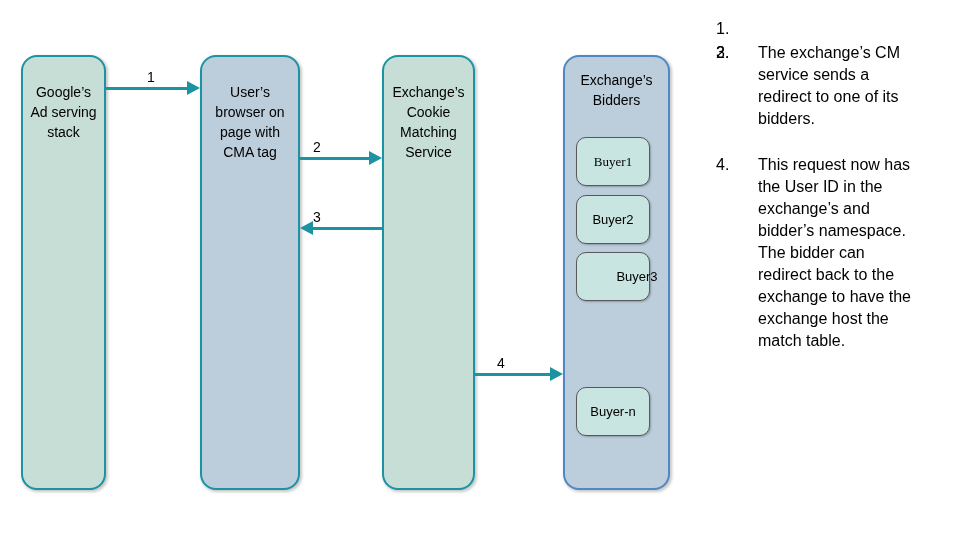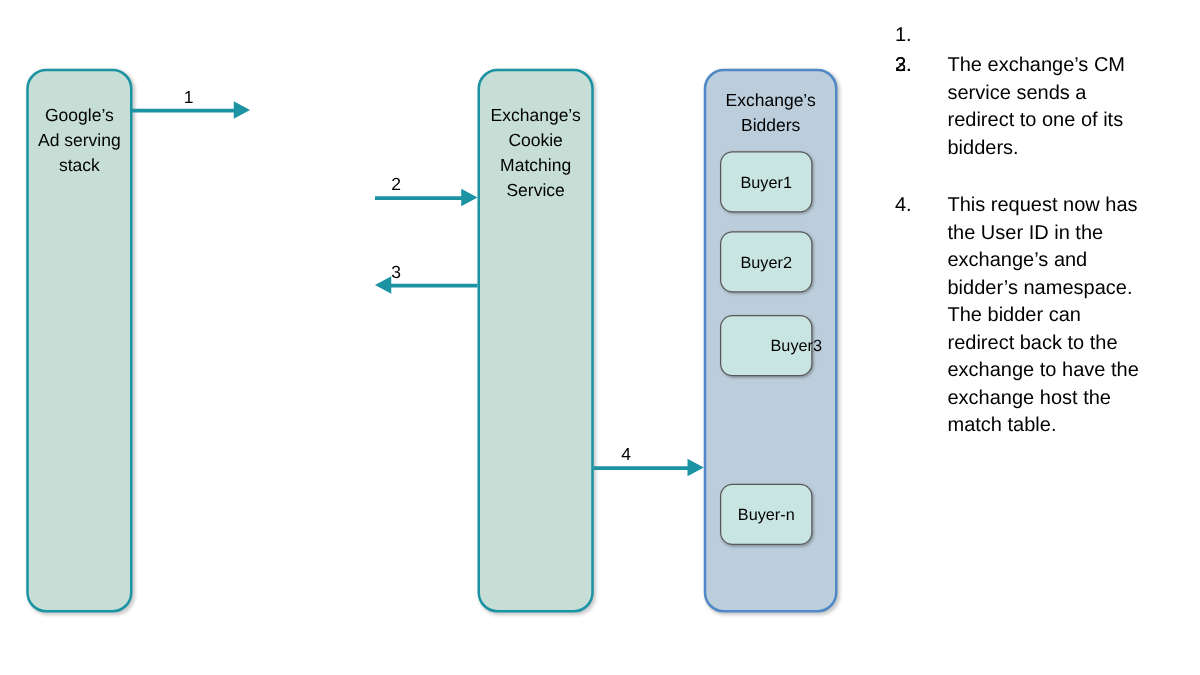--- a/index.html
+++ b/index.html
@@ -33,21 +33,21 @@
 
   
   .buyer {
     position: absolute; left: 11px; width: 74px; height: 49px;
     background: #c9e5e1; border: 1.5px solid #595959; border-radius: 10px;
     box-sizing: border-box;
     display: flex; align-items: center; justify-content: center;
     font-size: 13px;
     box-shadow: 1px 1px 2px rgba(0,0,0,0.25);
   }
-  .b1 { top: 64px; } .b2 { top: 128px; justify-content: center; } .b3 { top: 195px; padding-left: 48px; } .bn { top: 330px; }
+  .b1 { top: 80px; font-family: Liberation Serif, serif; } .b2 { top: 138px; justify-content: center; } .b3 { top: 195px; padding-left: 48px; } .bn { top: 330px; }
 
   
   .arrow { position: absolute; height: 16px; }
   .a1 { left: 105px; top: 80px;  width: 95px; }
   .a2 { left: 300px; top: 150px; width: 82px; }
   .a3 { left: 300px; top: 220px; width: 82px; }
   .a4 { left: 475px; top: 366px; width: 88px; }
   .aline { position: absolute; top: 7px; height: 3px; background: #1b93a3; }
   .arrow.right .aline { left: 0; right: 10px; }
   .arrow.left  .aline { left: 10px; right: 0; }
@@ -76,20 +76,26 @@
 <body>
 
 <div class="stage">
 
   <div class="col col1">
     <div class="col-title">Google’s
 Ad serving
 stack</div>
   </div>
 
+  <div class="col col2">
+    <div class="col-title">User’s
+browser on
+page with
+CMA tag</div>
+  </div>
 
   <div class="col col3">
     <div class="col-title">Exchange’s
 Cookie
 Matching
 Service</div>
   </div>
 
   <div class="col col4">
     <div class="col-title">Exchange’s

